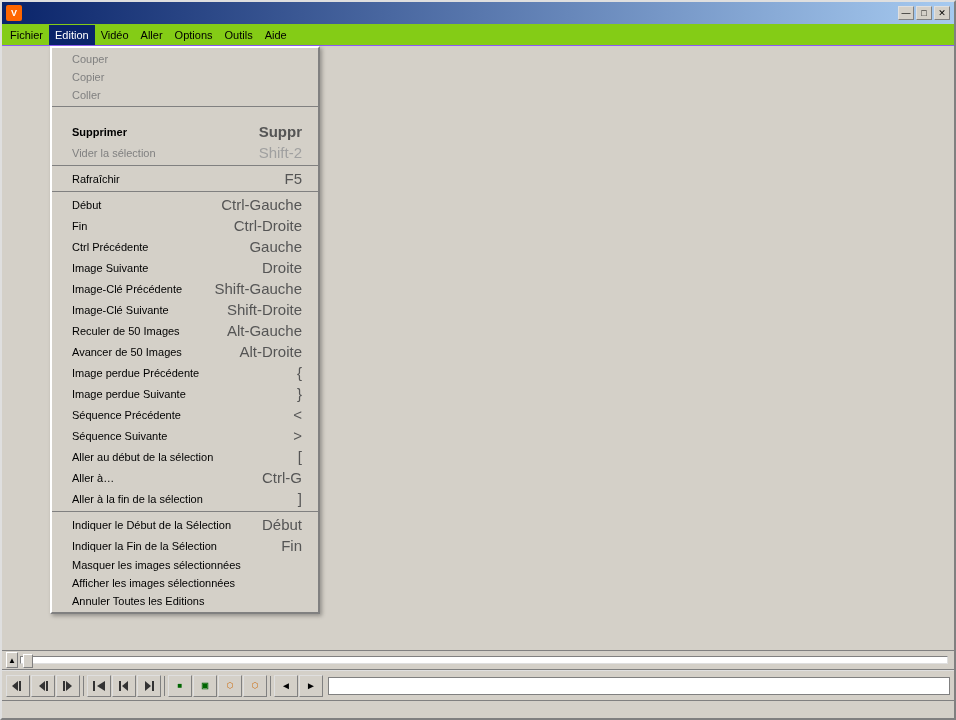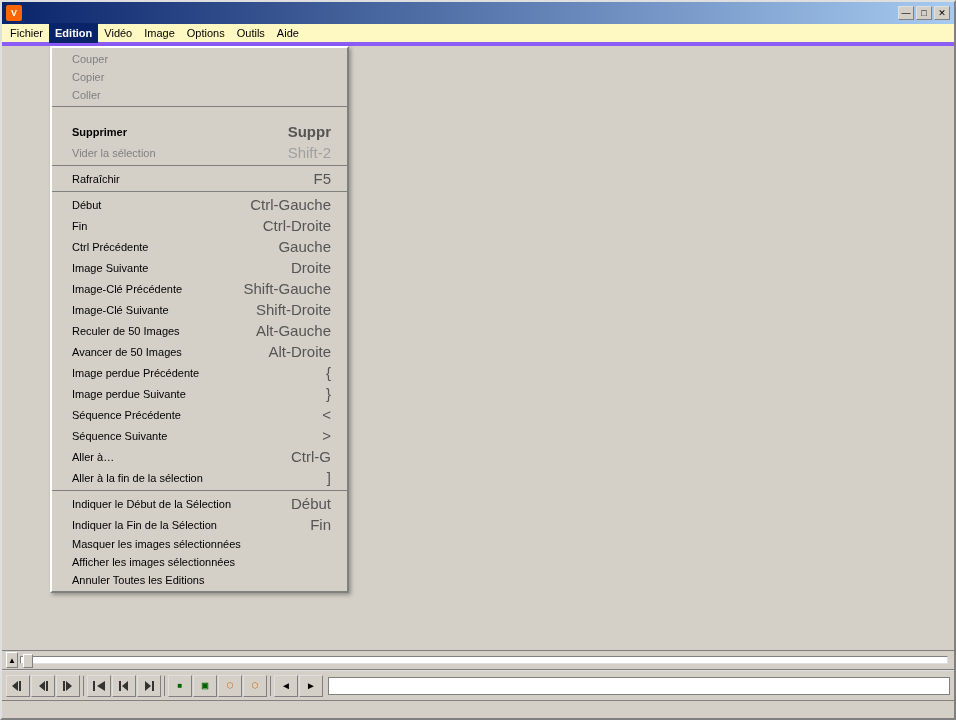--- a/index.html
+++ b/index.html
@@ -78,58 +78,57 @@
       color: #000;
     }
 
     .title-btn.close {
       background: #d4d0c8;
     }
 
     
     .menu-bar {
       height: 22px;
-      background: #fef9c3;
-      display: flex;
-      align-items: center;
-      border-bottom: 4px solid #8b5cf6;
+      background: #84cc16;
+      display: flex;
+      align-items: center;
+      border-bottom: 1px solid #8b5cf6;
       padding: 0 2px;
       flex-shrink: 0;
       position: relative;
       text-align: center;
     }
 
     .menu-item {
       padding: 2px 6px;
       cursor: pointer;
       font-size: 11px;
       color: #000;
       height: 20px;
       display: flex;
       align-items: center;
     }
 
     .menu-item:hover, .menu-item.active {
       background: #0a246a;
       color: white;
-      font-weight: bold;
     }
 
     
     .dropdown-menu {
       position: absolute;
       top: 22px;
       left: 48px;
       background: #d4d0c8;
       border: 2px solid;
       border-top-color: #ffffff;
       border-left-color: #ffffff;
       border-right-color: #808080;
       border-bottom-color: #808080;
-      width: 299px;
+      width: 270px;
       z-index: 1000;
       box-shadow: 2px 2px 4px rgba(0,0,0,0.3);
     }
 
     .menu-section {
       border-bottom: 1px solid #808080;
       padding: 2px 0;
     }
 
     .menu-section:last-child {
@@ -288,21 +287,21 @@
       <div class="title-btn">—</div>
       <div class="title-btn">□</div>
       <div class="title-btn close">✕</div>
     </div>
   </div>
 
   <div class="menu-bar">
     <div class="menu-item">Fichier</div>
     <div class="menu-item active">Edition</div>
     <div class="menu-item">Vidéo</div>
-    <div class="menu-item">Image</div>
+    <div class="menu-item">Aller</div>
     <div class="menu-item">Options</div>
     <div class="menu-item">Outils</div>
     <div class="menu-item">Aide</div>
 
     <div class="dropdown-menu">
 
       <div class="menu-section">
         <div class="dropdown-item disabled">
           <span>Couper</span>
           <span class="shortcut"></span>
@@ -376,20 +375,24 @@
           <span>Image perdue Suivante</span>
           <span class="shortcut">}</span>
         </div>
         <div class="dropdown-item">
           <span>Séquence Précédente</span>
           <span class="shortcut">&lt;</span>
         </div>
         <div class="dropdown-item">
           <span>Séquence Suivante</span>
           <span class="shortcut">&gt;</span>
+        </div>
+        <div class="dropdown-item">
+          <span>Aller au début de la sélection</span>
+          <span class="shortcut">[</span>
         </div>
         <div class="dropdown-item">
           <span>Aller à…</span>
           <span class="shortcut">Ctrl-G</span>
         </div>
         <div class="dropdown-item">
           <span>Aller à la fin de la sélection</span>
           <span class="shortcut">]</span>
         </div>
       </div>

